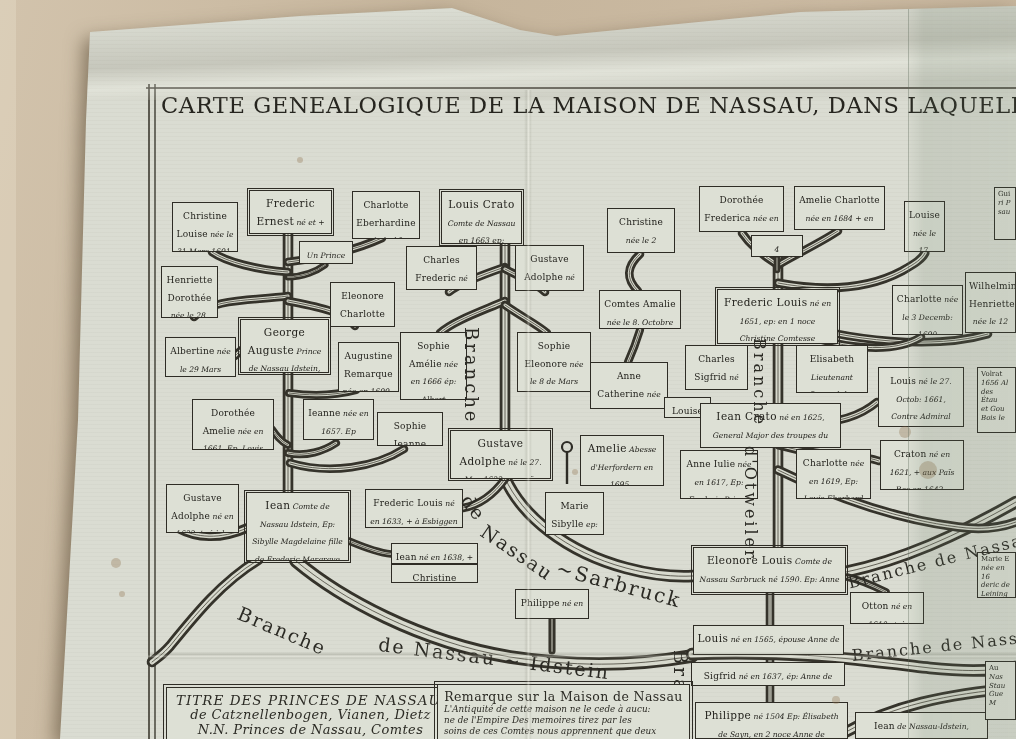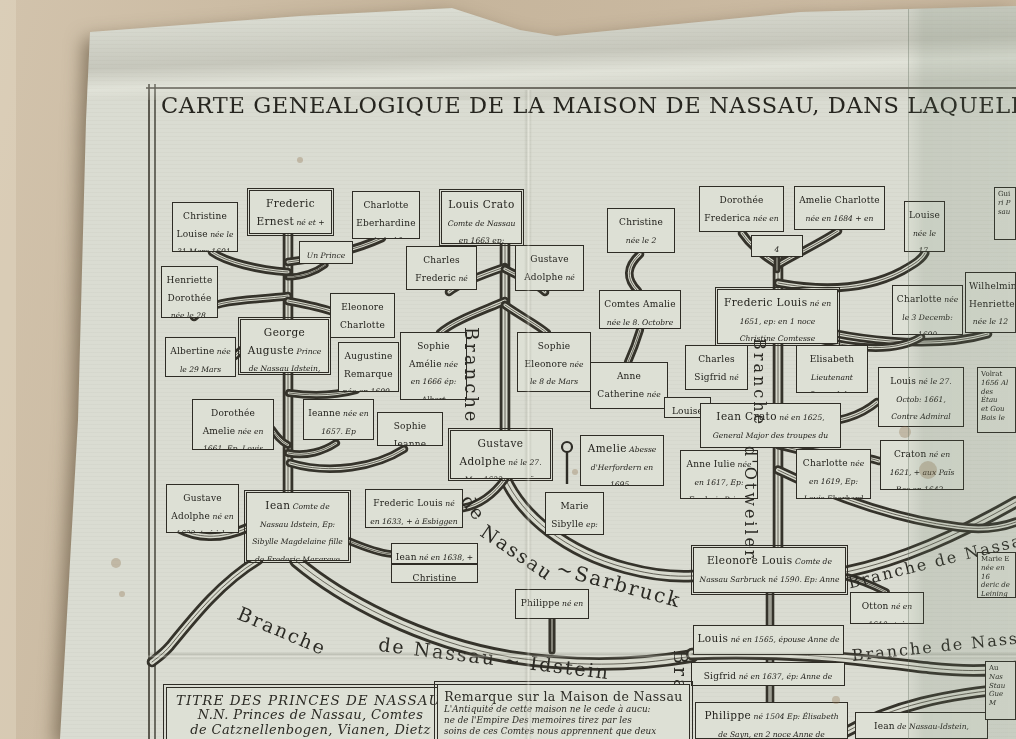--- a/index.html
+++ b/index.html
@@ -191,21 +191,21 @@
             <line x1="567" y1="452" x2="567" y2="484" stroke="#2e2c26" stroke-width="2.4"></line>
           </g>
         </svg>
 
       <div>
           <div class="pbox" style="left: 172px; top: 202px; width: 66px; height: 50px;"><span class="pname">Christine Louise</span><span class="ptext"> née le 31 Mars 1691.</span></div>
           <div class="pbox dbl big" style="left: 249px; top: 190px; width: 83px; height: 44px;"><span class="pname">Frederic Ernest</span><span class="ptext"> né et + en 1689 .</span></div>
           <div class="pbox" style="left: 352px; top: 191px; width: 68px; height: 48px;"><span class="pname">Charlotte Eberhardine</span><span class="ptext"> née le 16. Iuillet 1693, + . . . .</span></div>
           <div class="pbox" style="left: 299px; top: 241px; width: 54px; height: 23px;"><span class="ptext">Un Prince né en 1709</span></div>
           <div class="pbox" style="left: 161px; top: 266px; width: 57px; height: 52px;"><span class="pname">Henriette Dorothée</span><span class="ptext"> née le 28. Novemb: 1693, + . . . .</span></div>
-          <div class="pbox" style="left: 330px; top: 293px; width: 65px; height: 45px;"><span class="pname">Eleonore Charlotte</span></div>
+          <div class="pbox" style="left: 330px; top: 282px; width: 65px; height: 45px;"><span class="pname">Eleonore Charlotte</span></div>
           <div class="pbox dbl big" style="left: 441px; top: 191px; width: 81px; height: 53px;"><span class="pname">Louis Crato</span><span class="ptext"> Comte de Nassau en 1663 ep: Philippine Henriette fille de Frederic de Hohenlohe Laugenberg .</span></div>
           <div class="pbox" style="left: 406px; top: 246px; width: 71px; height: 44px;"><span class="pname">Charles Frederic</span><span class="ptext"> né en 1665 .</span></div>
           <div class="pbox" style="left: 515px; top: 245px; width: 69px; height: 46px;"><span class="pname">Gustave Adolphe</span><span class="ptext"> né en 1667 + à la Chasse en 1683.</span></div>
           <div class="pbox" style="left: 607px; top: 208px; width: 68px; height: 45px;"><span class="pname">Christine</span><span class="ptext"> née le 2 Septembre 1685 .</span></div>
           <div class="pbox" style="left: 599px; top: 290px; width: 82px; height: 39px;"><span class="pname">Comtes Amalie</span><span class="ptext"> née le 8. Octobre 1688 .</span></div>
           <div class="pbox" style="left: 699px; top: 186px; width: 85px; height: 46px;"><span class="pname">Dorothée Frederica</span><span class="ptext"> née en 1681, + en 1691.</span></div>
           <div class="pbox" style="left: 794px; top: 186px; width: 91px; height: 44px;"><span class="pname">Amelie Charlotte</span><span class="ptext"> née en 1684 + en 1689</span></div>
           <div class="pbox" style="left: 751px; top: 235px; width: 52px; height: 22px;"><span class="ptext">4 Princesses</span></div>
           <div class="pbox" style="left: 904px; top: 201px; width: 41px; height: 51px;"><span class="pname">Louise</span><span class="ptext"> née le 17. Decemb: 1686 .</span></div>
           <div class="pbox" style="left: 994px; top: 187px; width: 22px; height: 53px;">
@@ -279,22 +279,22 @@
           <div class="blabel" style="left: 380px; top: 633px; font-size: 19px; transform: rotate(7deg);">de Nassau ~ Idstein</div>
           <div class="blabel vert" style="left: 750px; top: 338px; font-size: 16px; height: 100px;">Branche</div>
           <div class="blabel vert" style="left: 741px; top: 446px; font-size: 16px; height: 118px;">d'Otweiler</div>
           <div class="blabel" style="left: 846px; top: 574px; font-size: 16px; transform: rotate(-14deg);">Branche de Nassau-U</div>
           <div class="blabel" style="left: 851px; top: 646px; font-size: 16px; transform: rotate(-6deg);">Branche de Nassa</div>
           <div class="blabel vert" style="left: 670px; top: 650px; font-size: 19px; height: 89px;">Branche</div>
         </div>
 
       <div class="tblock" style="left:166px;top:687px;width:289px;height:60px;">
         <div class="t-head">TITRE DES PRINCES DE NASSAU.</div>
+        <div class="t-script">de Catznellenbogen, Vianen, Dietz</div>
         <div class="t-script">N.N. Princes de Nassau, Comtes</div>
-        <div class="t-script">de Catznellenbogen, Vianen, Dietz</div>
       </div>
       <div class="tblock" style="left:437px;top:684px;width:253px;height:62px;">
         <div class="r-head">Remarque sur la Maison de Nassau</div>
         <div class="r-script">L'Antiquité de cette maison ne le cede à aucu:</div>
         <div class="r-script">ne de l'Empire Des memoires tirez par les</div>
         <div class="r-script">soins de ces Comtes nous apprennent que deux</div>
       </div>
 
       <div>
           <div class="fox" style="left: 111px; top: 558px; width: 10px; height: 10px;"></div>

